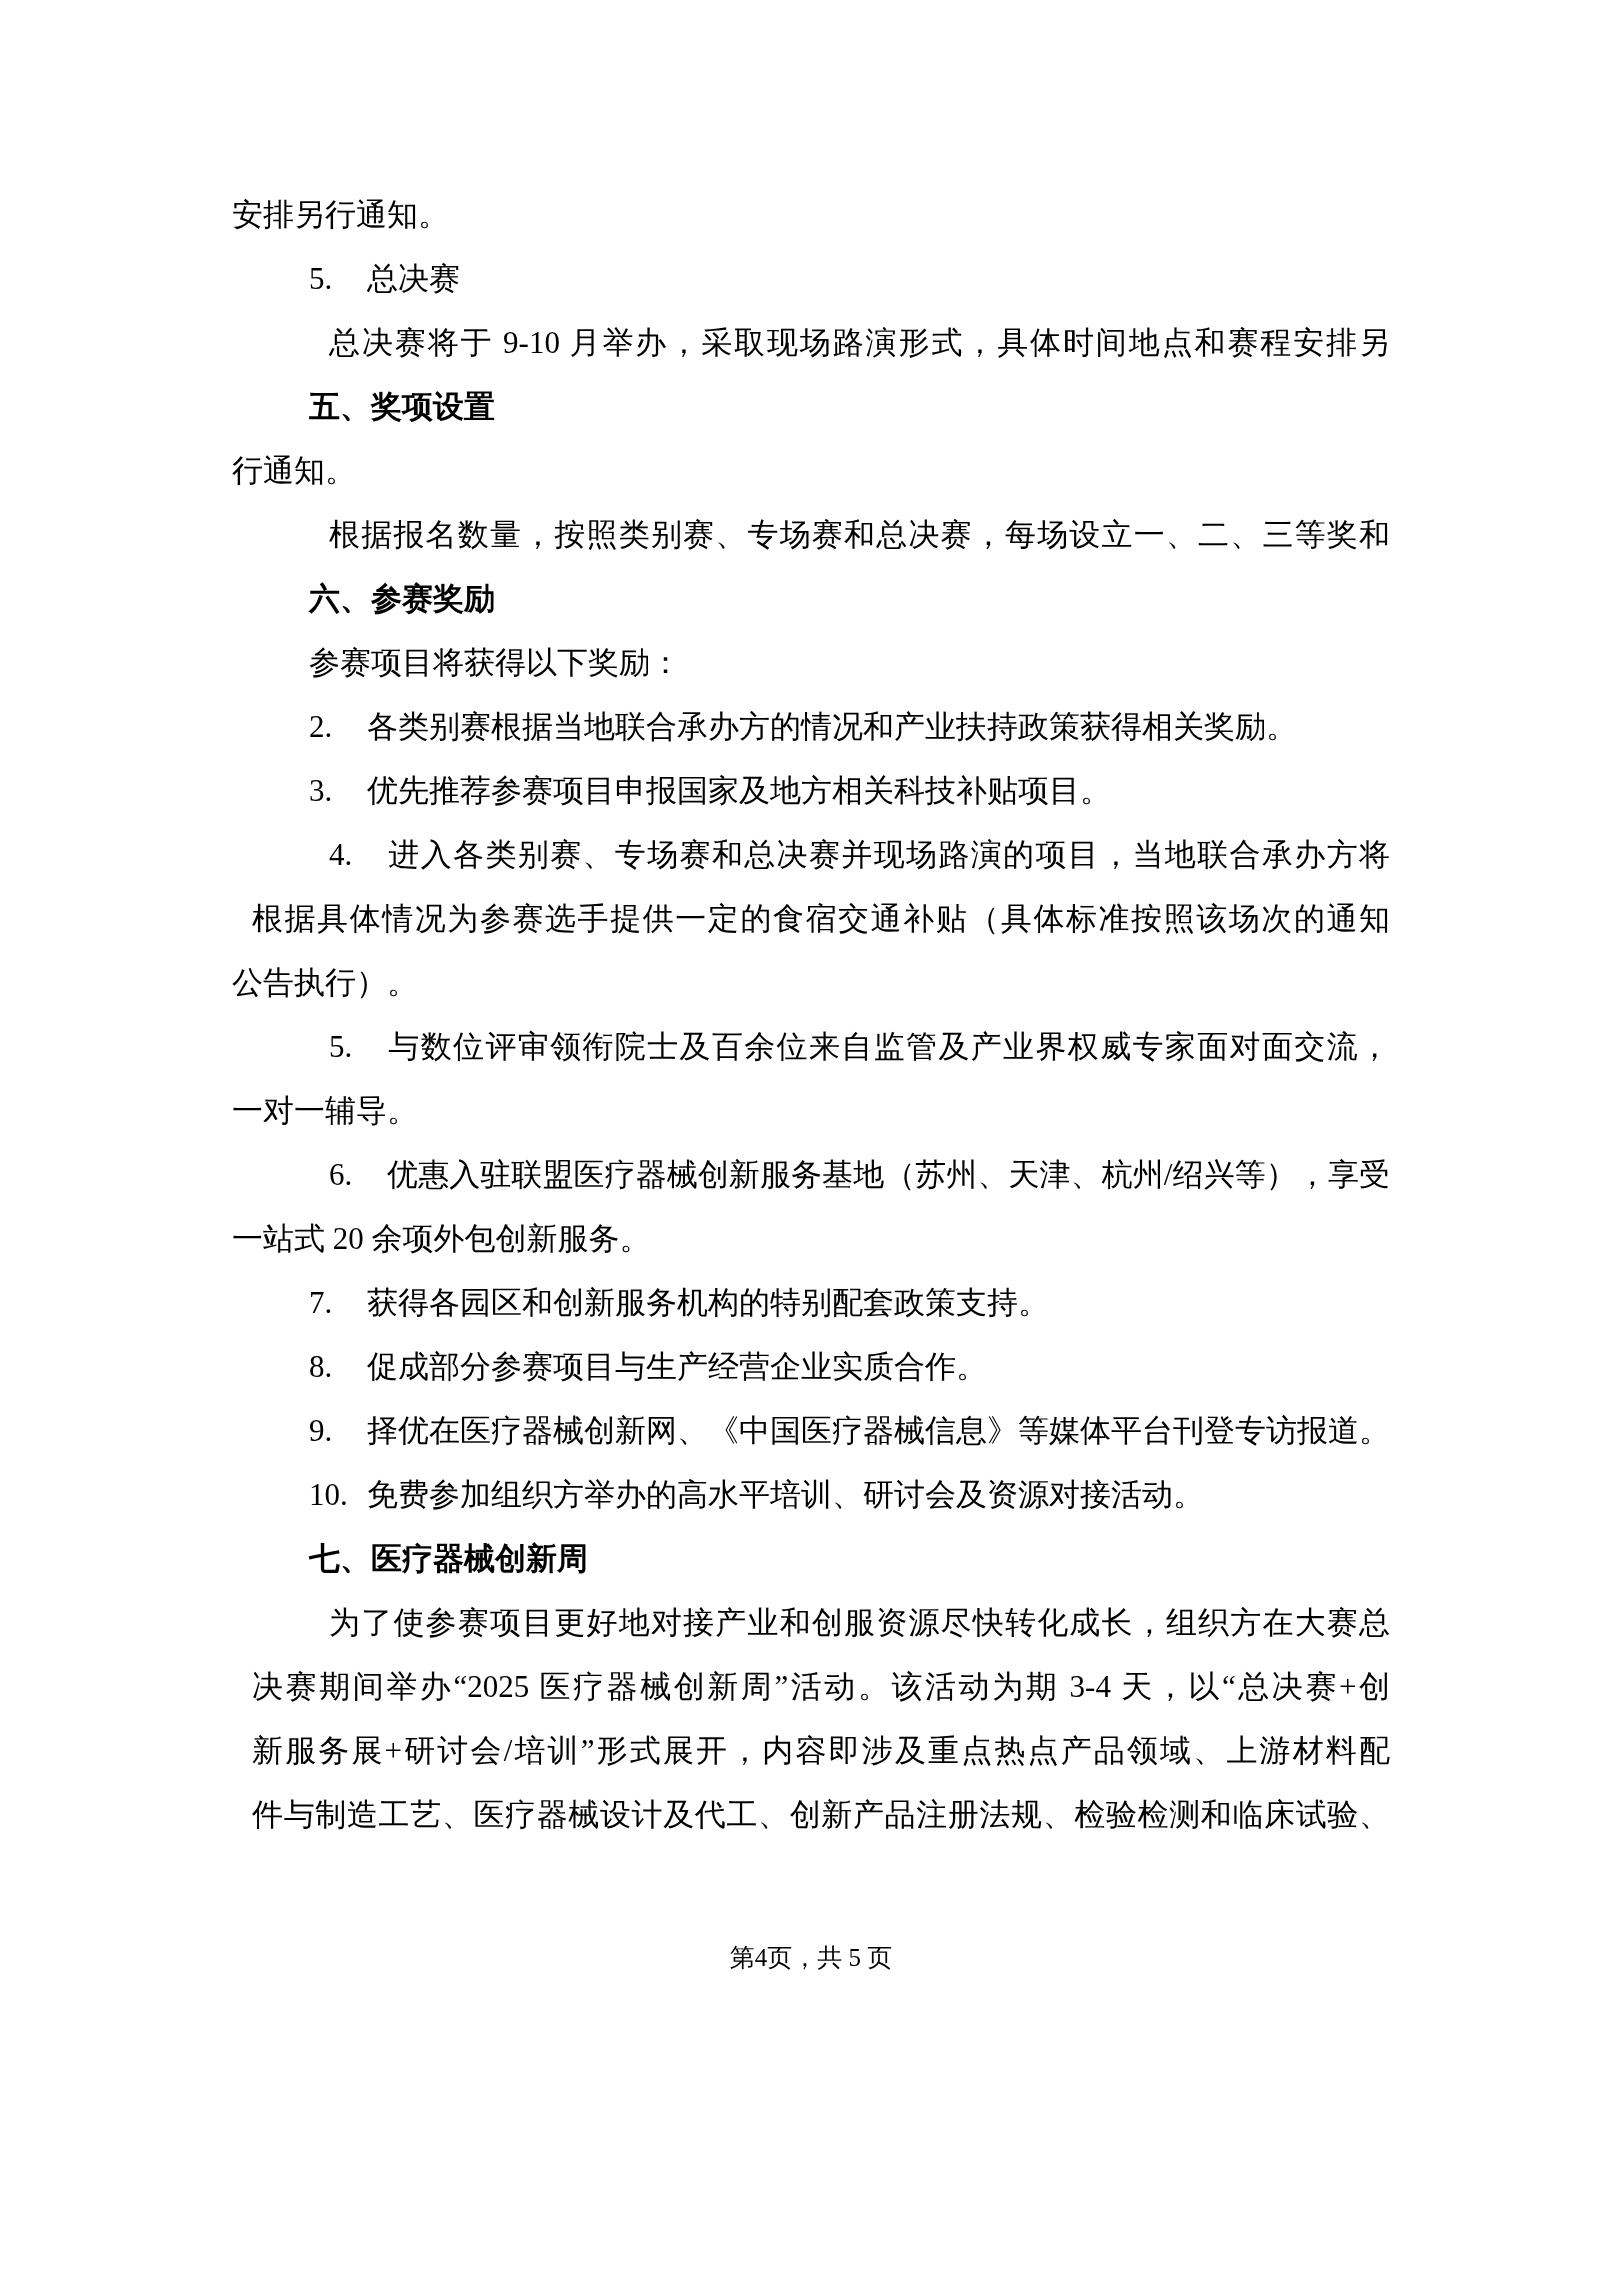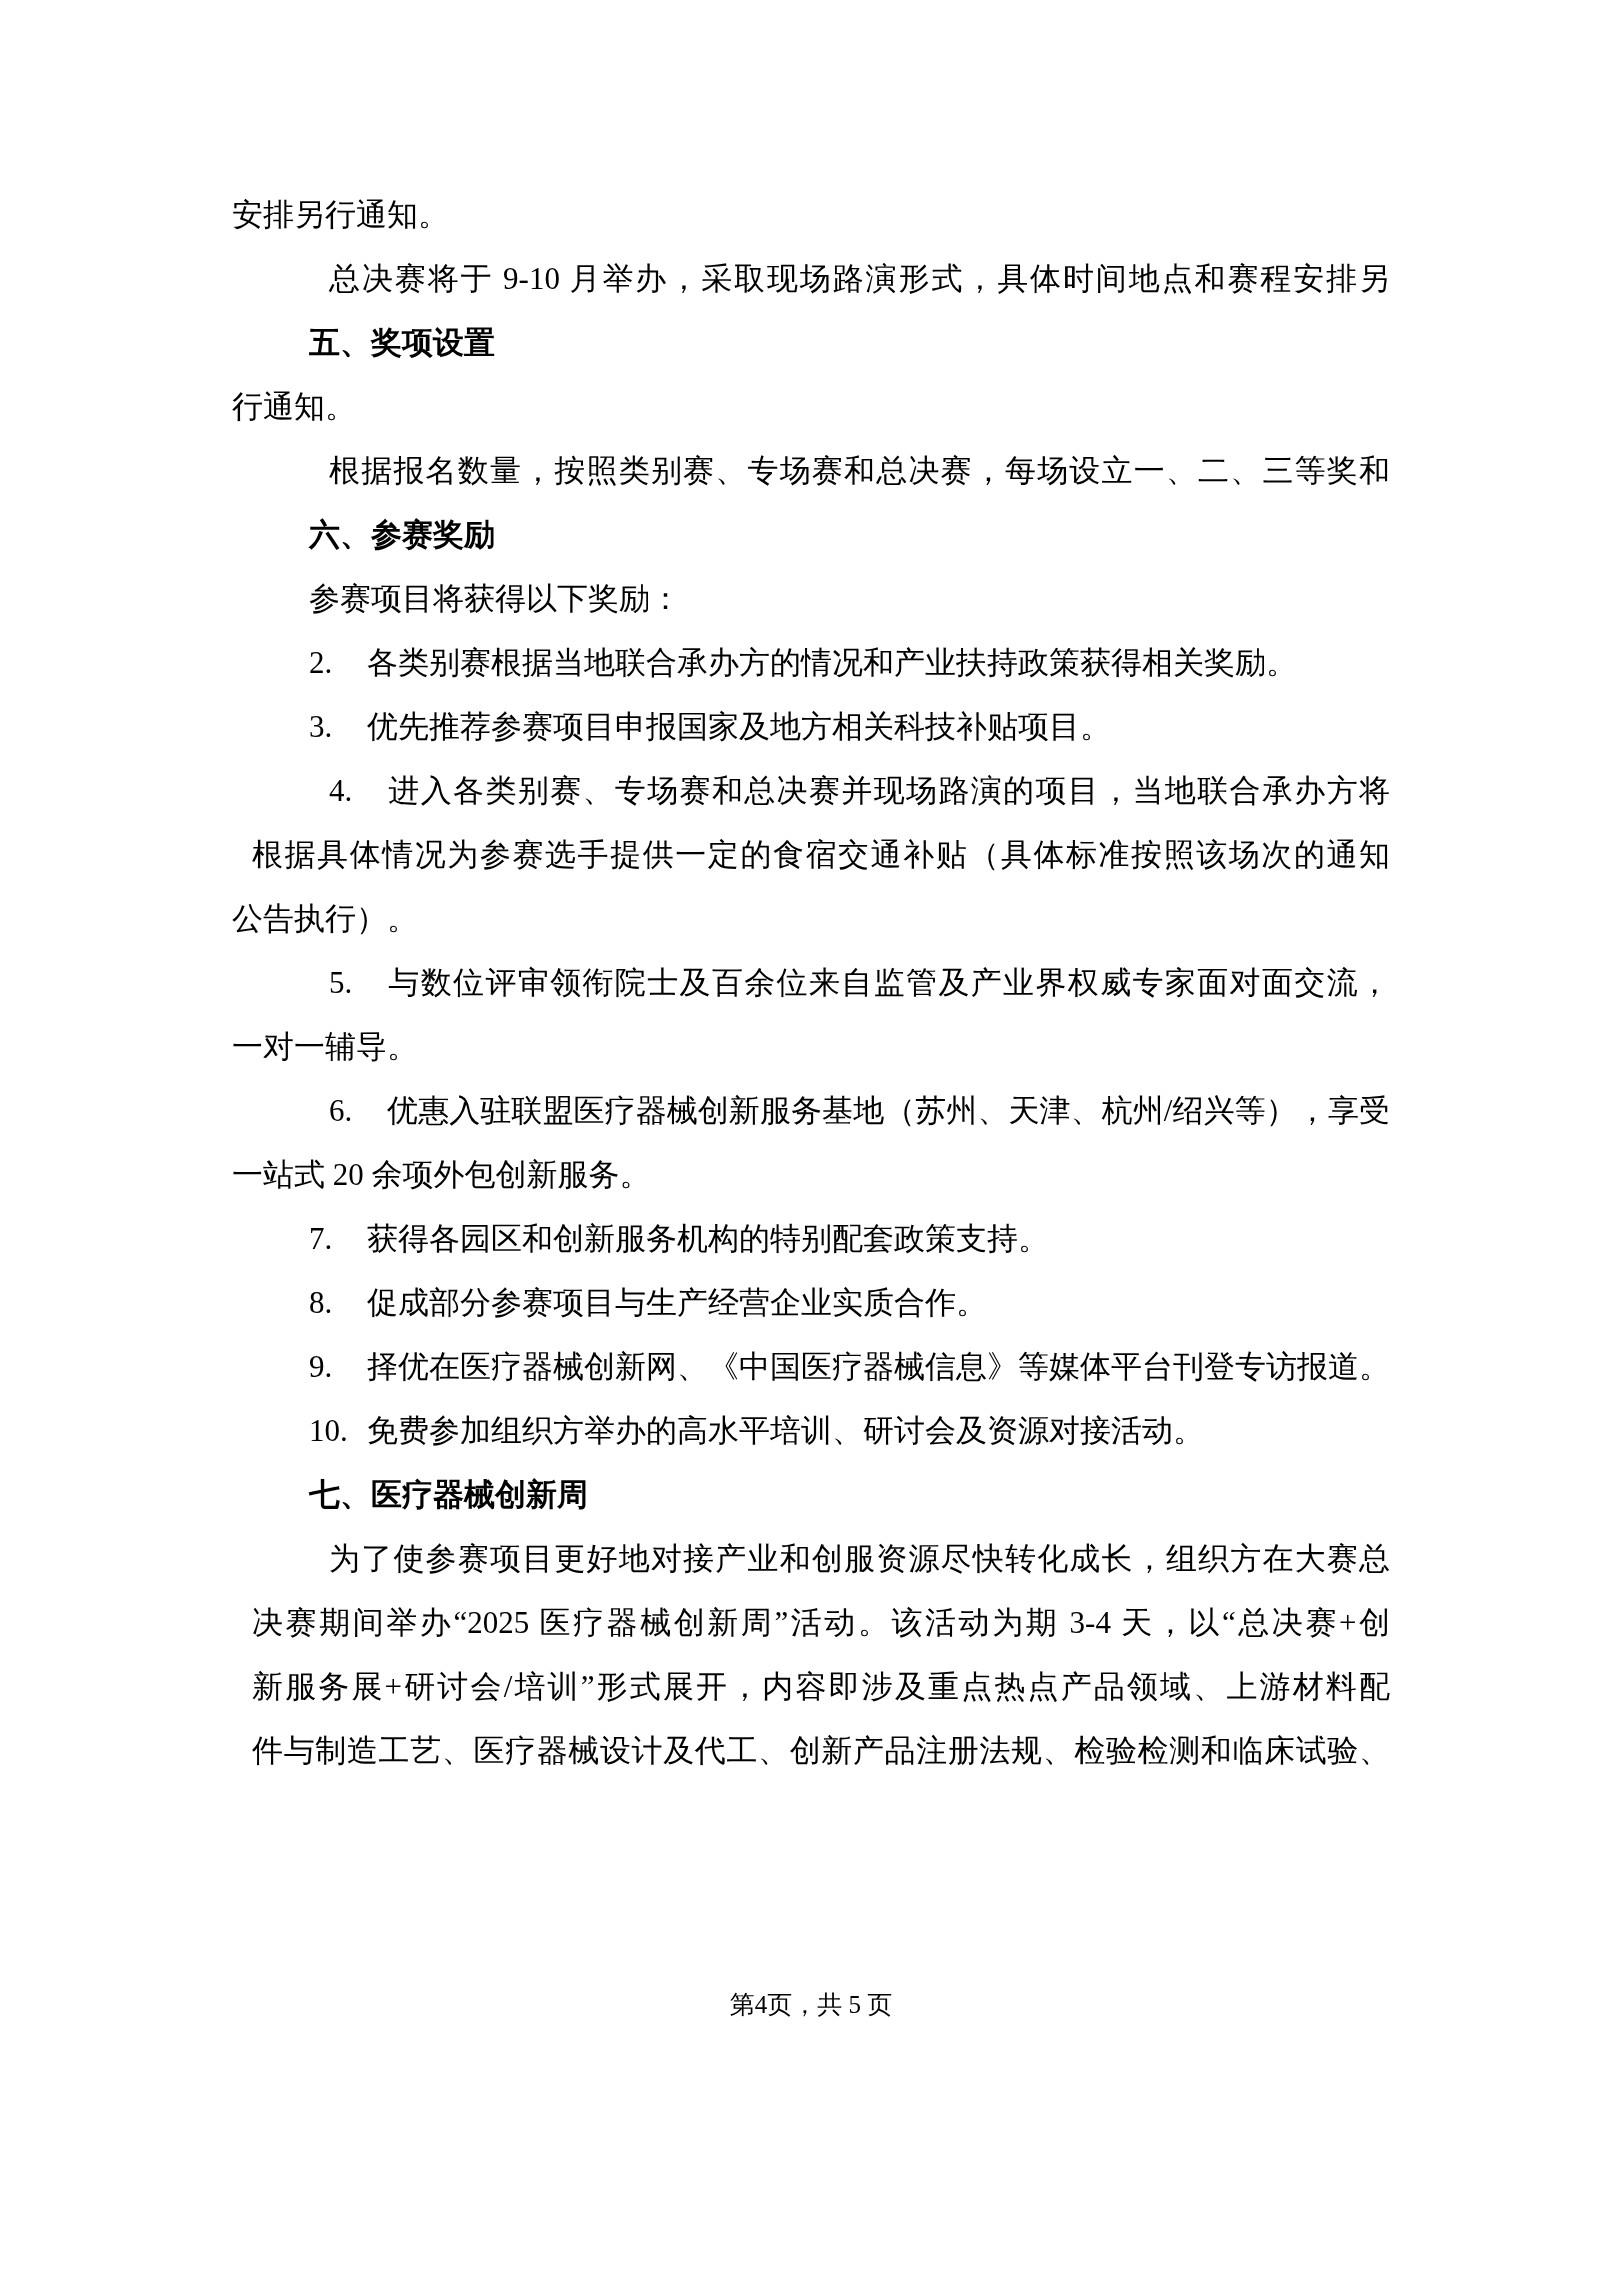--- a/index.html
+++ b/index.html
@@ -45,35 +45,36 @@
     font-family: "Liberation Sans", "DejaVu Sans", sans-serif;
     font-weight: 700;
   }
   .num {
     display: inline-block;
     width: 58px;
   }
   .page-footer {
     position: absolute;
     left: 232px;
-    top: 1985px;
+    top: 1938px;
     width: 1158px;
     height: 39px;
     line-height: 39px;
     text-align: center;
     font-size: 25px;
     font-family: "Liberation Serif", "DejaVu Serif", serif;
     color: #000000;
   }
 </style>
 </head>
 <body>
 
 <div class="page-content" id="doc">
     <div class="line"><span>安排另行通知。</span></div>
+    <div class="line list"><span class="num">5.</span><span>总决赛</span></div>
     <div class="line indent-first justify"><span>总决赛将于 9-10 月举办，采取现场路演形式，具体时间地点和赛程安排另</span></div>
     <div class="line heading indent-first"><span>五、奖项设置</span></div>
     <div class="line"><span>行通知。</span></div>
     <div class="line indent-first justify"><span>根据报名数量，按照类别赛、专场赛和总决赛，每场设立一、二、三等奖和</span></div>
     <div class="line heading indent-first"><span>六、参赛奖励</span></div>
     <div class="line indent-first"><span>参赛项目将获得以下奖励：</span></div>
     <div class="line list"><span class="num">2.</span><span>各类别赛根据当地联合承办方的情况和产业扶持政策获得相关奖励。</span></div>
     <div class="line list"><span class="num">3.</span><span>优先推荐参赛项目申报国家及地方相关科技补贴项目。</span></div>
     <div class="line list justify"><span class="num">4.</span><span>进入各类别赛、专场赛和总决赛并现场路演的项目，当地联合承办方将</span></div>
     <div class="line justify"><span>根据具体情况为参赛选手提供一定的食宿交通补贴（具体标准按照该场次的通知</span></div>

